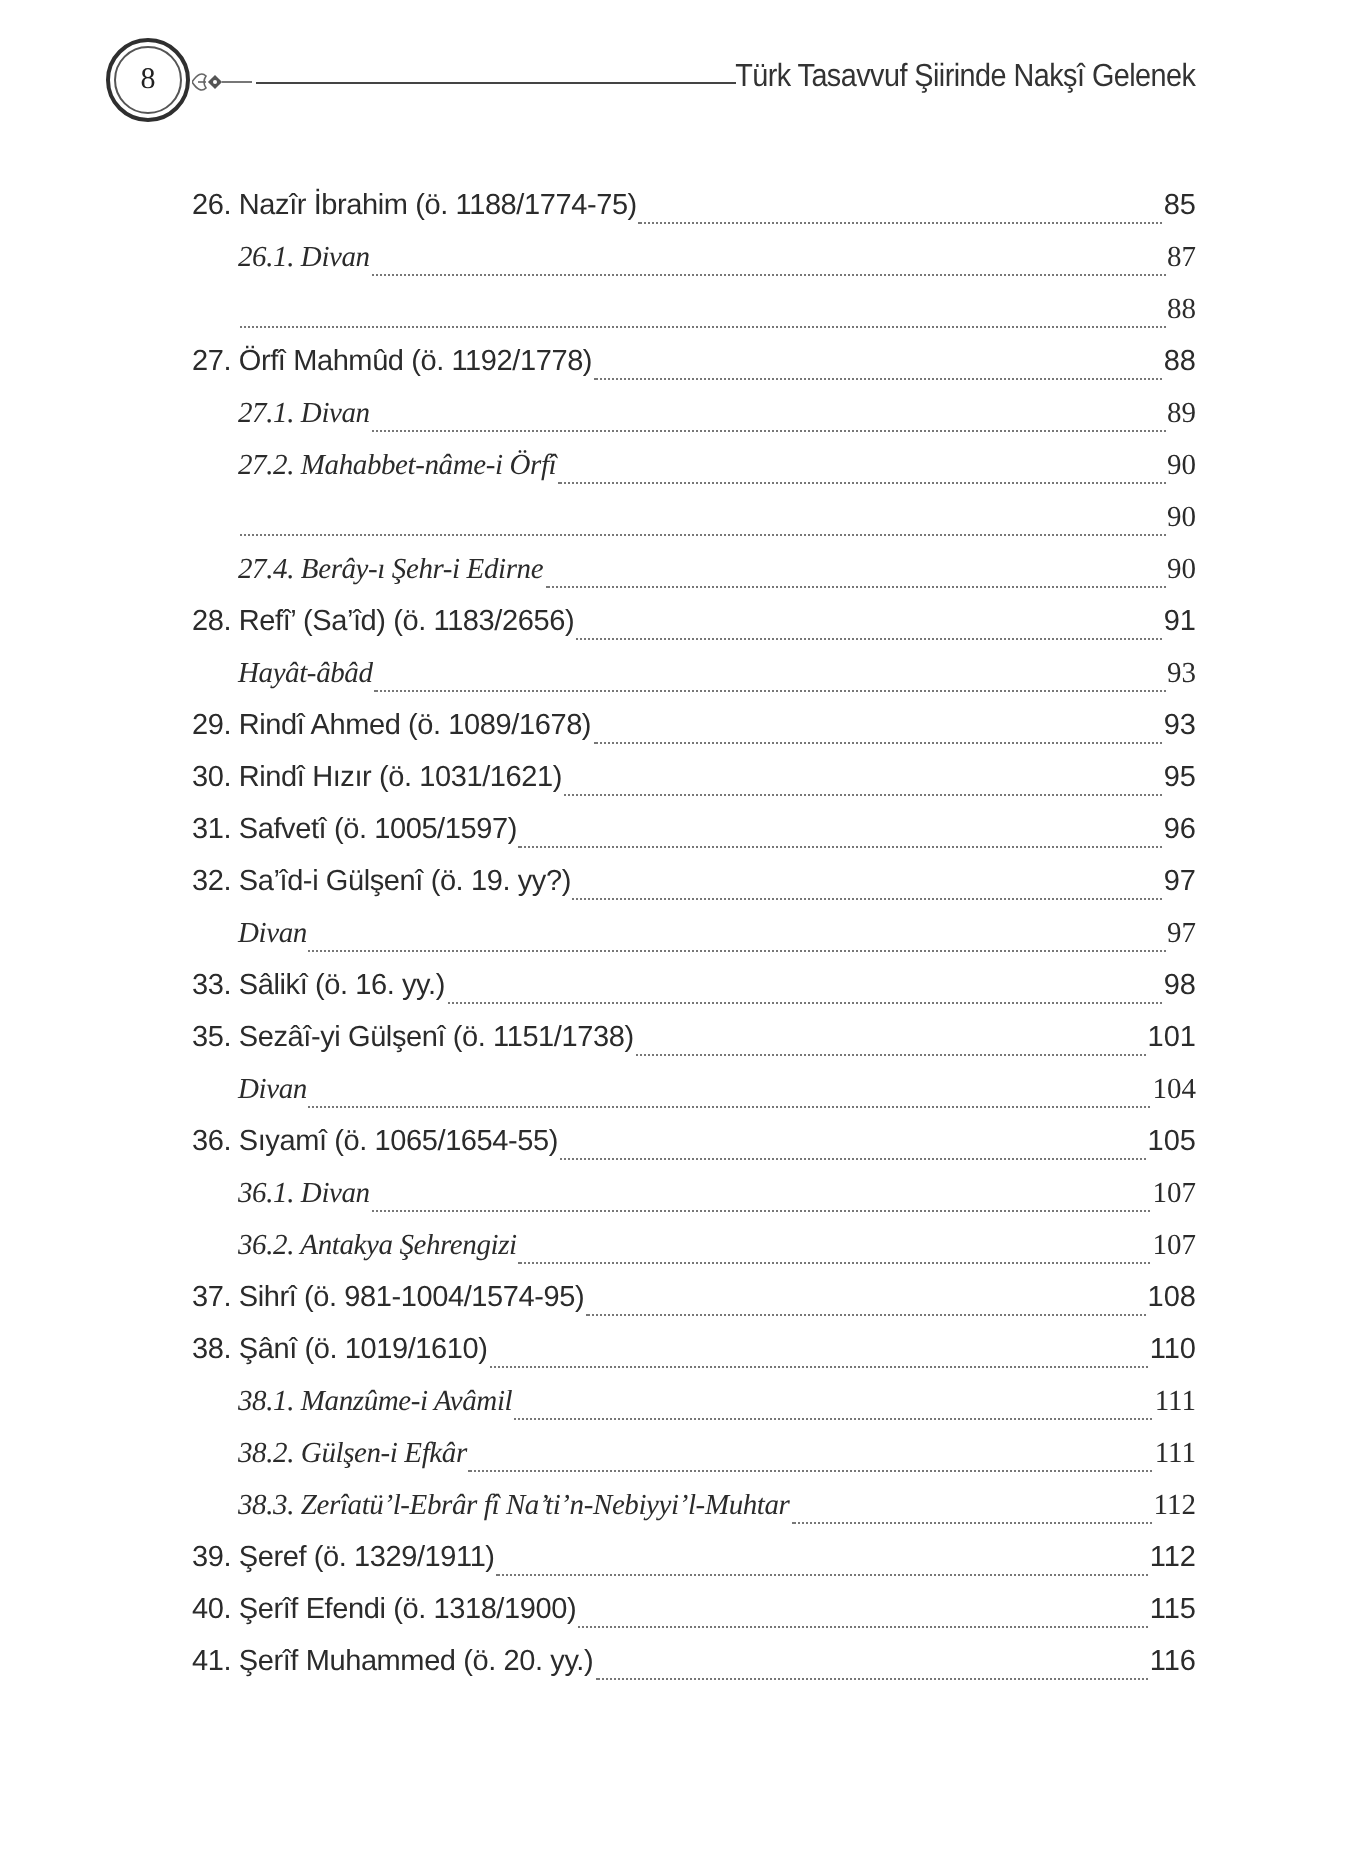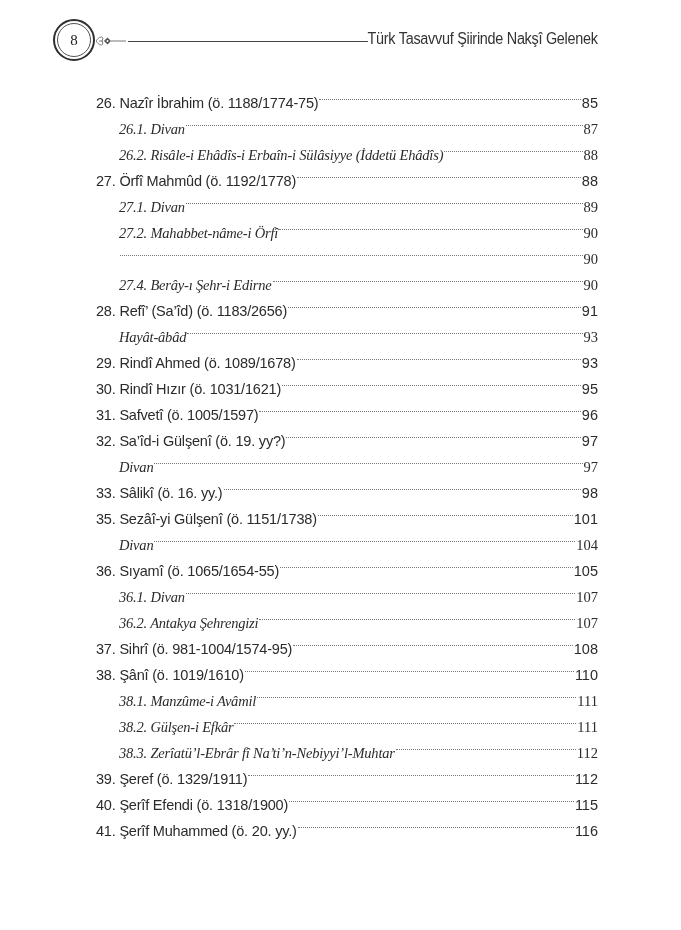--- a/index.html
+++ b/index.html
@@ -65,21 +65,21 @@
       transform-origin: right center;
       white-space: nowrap;
     }
     .toc {
       position: absolute;
       left: 96px; top: 90px;
       width: 502px;
     }
     .toc-row {
       display: flex;
-      align-items: center;
+      align-items: flex-end;
       height: 26px;
       font-size: 14.5px;
       line-height: 26px;
       white-space: nowrap;
     }
     .toc-row.sub {
       padding-left: 23px;
       font-style: italic;
       font-family: Liberation Serif, serif;
     }
@@ -125,21 +125,20 @@
       <span class="label">26. Nazîr İbrahim (ö. 1188/1774-75)</span>
       <span class="leader"></span>
       <span class="pg">85</span>
     </div>
     <div class="toc-row sub">
       <span class="label">26.1. Divan</span>
       <span class="leader"></span>
       <span class="pg">87</span>
     </div>
     <div class="toc-row sub">
-      <span class="label">26.2. Risâle-i Ehâdîs-i Erbaîn-i Sülâsiyye (İddetü Ehâdîs)</span>
       <span class="leader"></span>
       <span class="pg">88</span>
     </div>
     <div class="toc-row">
       <span class="label">27. Örfî Mahmûd (ö. 1192/1778)</span>
       <span class="leader"></span>
       <span class="pg">88</span>
     </div>
     <div class="toc-row sub">
       <span class="label">27.1. Divan</span>

